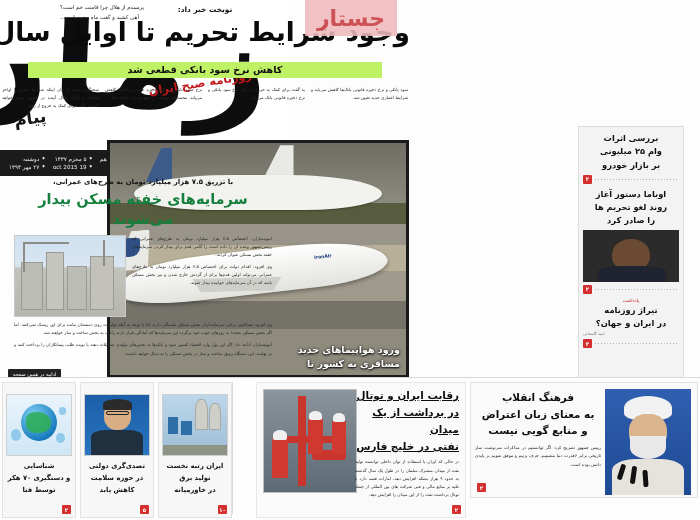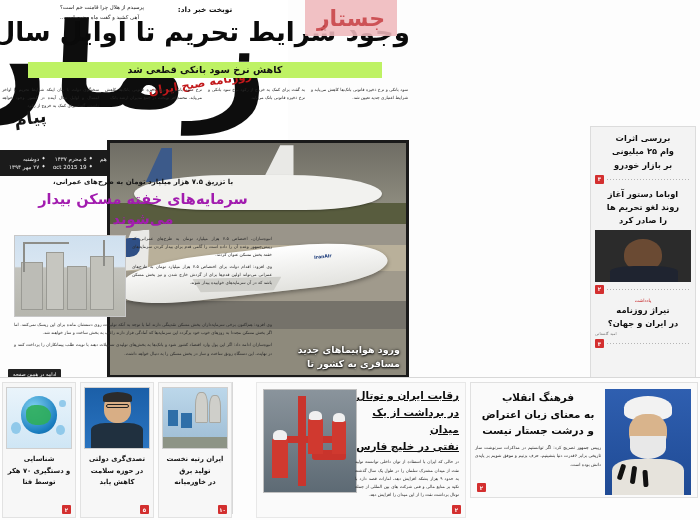--- a/index.html
+++ b/index.html
@@ -157,21 +157,21 @@
   .left-col {
     position: absolute; left: 0; top: 178px;
     width: 286px; height: 198px;
     padding: 0 14px;
   }
   .lc-kicker {
     font-size: 7px; font-weight: 700; color: #151515;
     text-align: center; margin-bottom: 4px;
   }
   .lc-title {
-    font-size: 14.5px; font-weight: 700; color: #a21caf;
+    font-size: 14.5px; font-weight: 700; color: #15803d;
     text-align: center; line-height: 1.35; margin-bottom: 6px;
   }
   .lc-body {
     display: flex; flex-direction: row; gap: 6px;
   }
   .lc-photo {
     width: 112px; height: 82px;
     flex: 0 0 112px;
     border: 1px solid #c8c8c8;
     background: linear-gradient(#cfe0ef 0%, #d9e6f2 38%, #c3c3bd 40%, #b6b6ae 100%);
@@ -280,21 +280,21 @@
     font-size: 22px; font-weight: 700;
     color: rgba(255,255,255,.28);
     letter-spacing: 3px;
     text-align: center;
     direction: ltr;
     z-index: 2;
   }
 
   
   .sidebar {
-    position: absolute; right: 4px; top: 126px;
+    position: absolute; right: 16px; top: 126px;
     width: 106px; height: 252px;
     background: #f3f3f3;
     border: 1px solid #dcdcdc;
     padding: 5px 4px;
   }
   .sb-item { margin-bottom: 3px; }
   .sb-title {
     font-size: 8.3px; font-weight: 700;
     color: #111; text-align: center; line-height: 1.6;
   }
@@ -428,21 +428,21 @@
     width: 230px; height: 136px;
     display: flex; flex-direction: row-reverse;
     gap: 4px;
   }
   .card {
     flex: 1;
     background: #f7f7f7;
     border: 1px solid #e2e2e2;
     padding: 4px 3px 13px 3px;
     position: relative;
-    display: flex; flex-direction: column;
+    display: flex; flex-direction: column; justify-content: center;
   }
   .card-photo {
     width: 100%; height: 62px;
     border: 1px solid #cfcfcf;
     position: relative; overflow: hidden;
   }
   .card-title {
     margin-top: 5px;
     font-size: 6.8px; font-weight: 700;
     color: #111; text-align: center; line-height: 1.72;
@@ -637,21 +637,21 @@
       <div class="r-face"></div>
       <div class="r-beard"></div>
       <div class="r-robe"></div>
       <div class="r-mic" style="left:16%;bottom:14%;width:5px;height:16px;transform:rotate(18deg);"></div>
       <div class="r-mic" style="left:30%;bottom:10%;width:5px;height:18px;transform:rotate(8deg);"></div>
       <div class="r-mic" style="left:44%;bottom:8%;width:5px;height:17px;transform:rotate(-4deg);"></div>
     </div>
     <div class="rouhani-text">
       <div class="r-title">فرهنگ انقلاب</div>
       <div class="r-title">به معنای زبان اعتراض</div>
-      <div class="r-title">و درشت جستار نیست</div>
+      <div class="r-title">و منابع گویی نیست</div>
       <div class="r-body">رییس جمهور تصریح کرد: اگر توانستیم در مذاکرات سرنوشت ساز تاریخی برابر ۶قدرت دنیا بنشینیم، حرف بزنیم و موفق شویم بر پایه‌ی دانش بوده است.</div>
     </div>
     <div class="card-badge" style="right:auto;left:6px;bottom:5px;">۲</div>
   </div>
 
   <div class="oil-box">
     <div class="oil-photo">
       <div class="rig" style="left:34px;top:6px;width:8px;height:90px;"></div>
       <div class="rig" style="left:18px;top:46px;width:56px;height:7px;"></div>
       <div class="rig" style="left:48px;top:60px;width:34px;height:10px;border-radius:3px;"></div>

